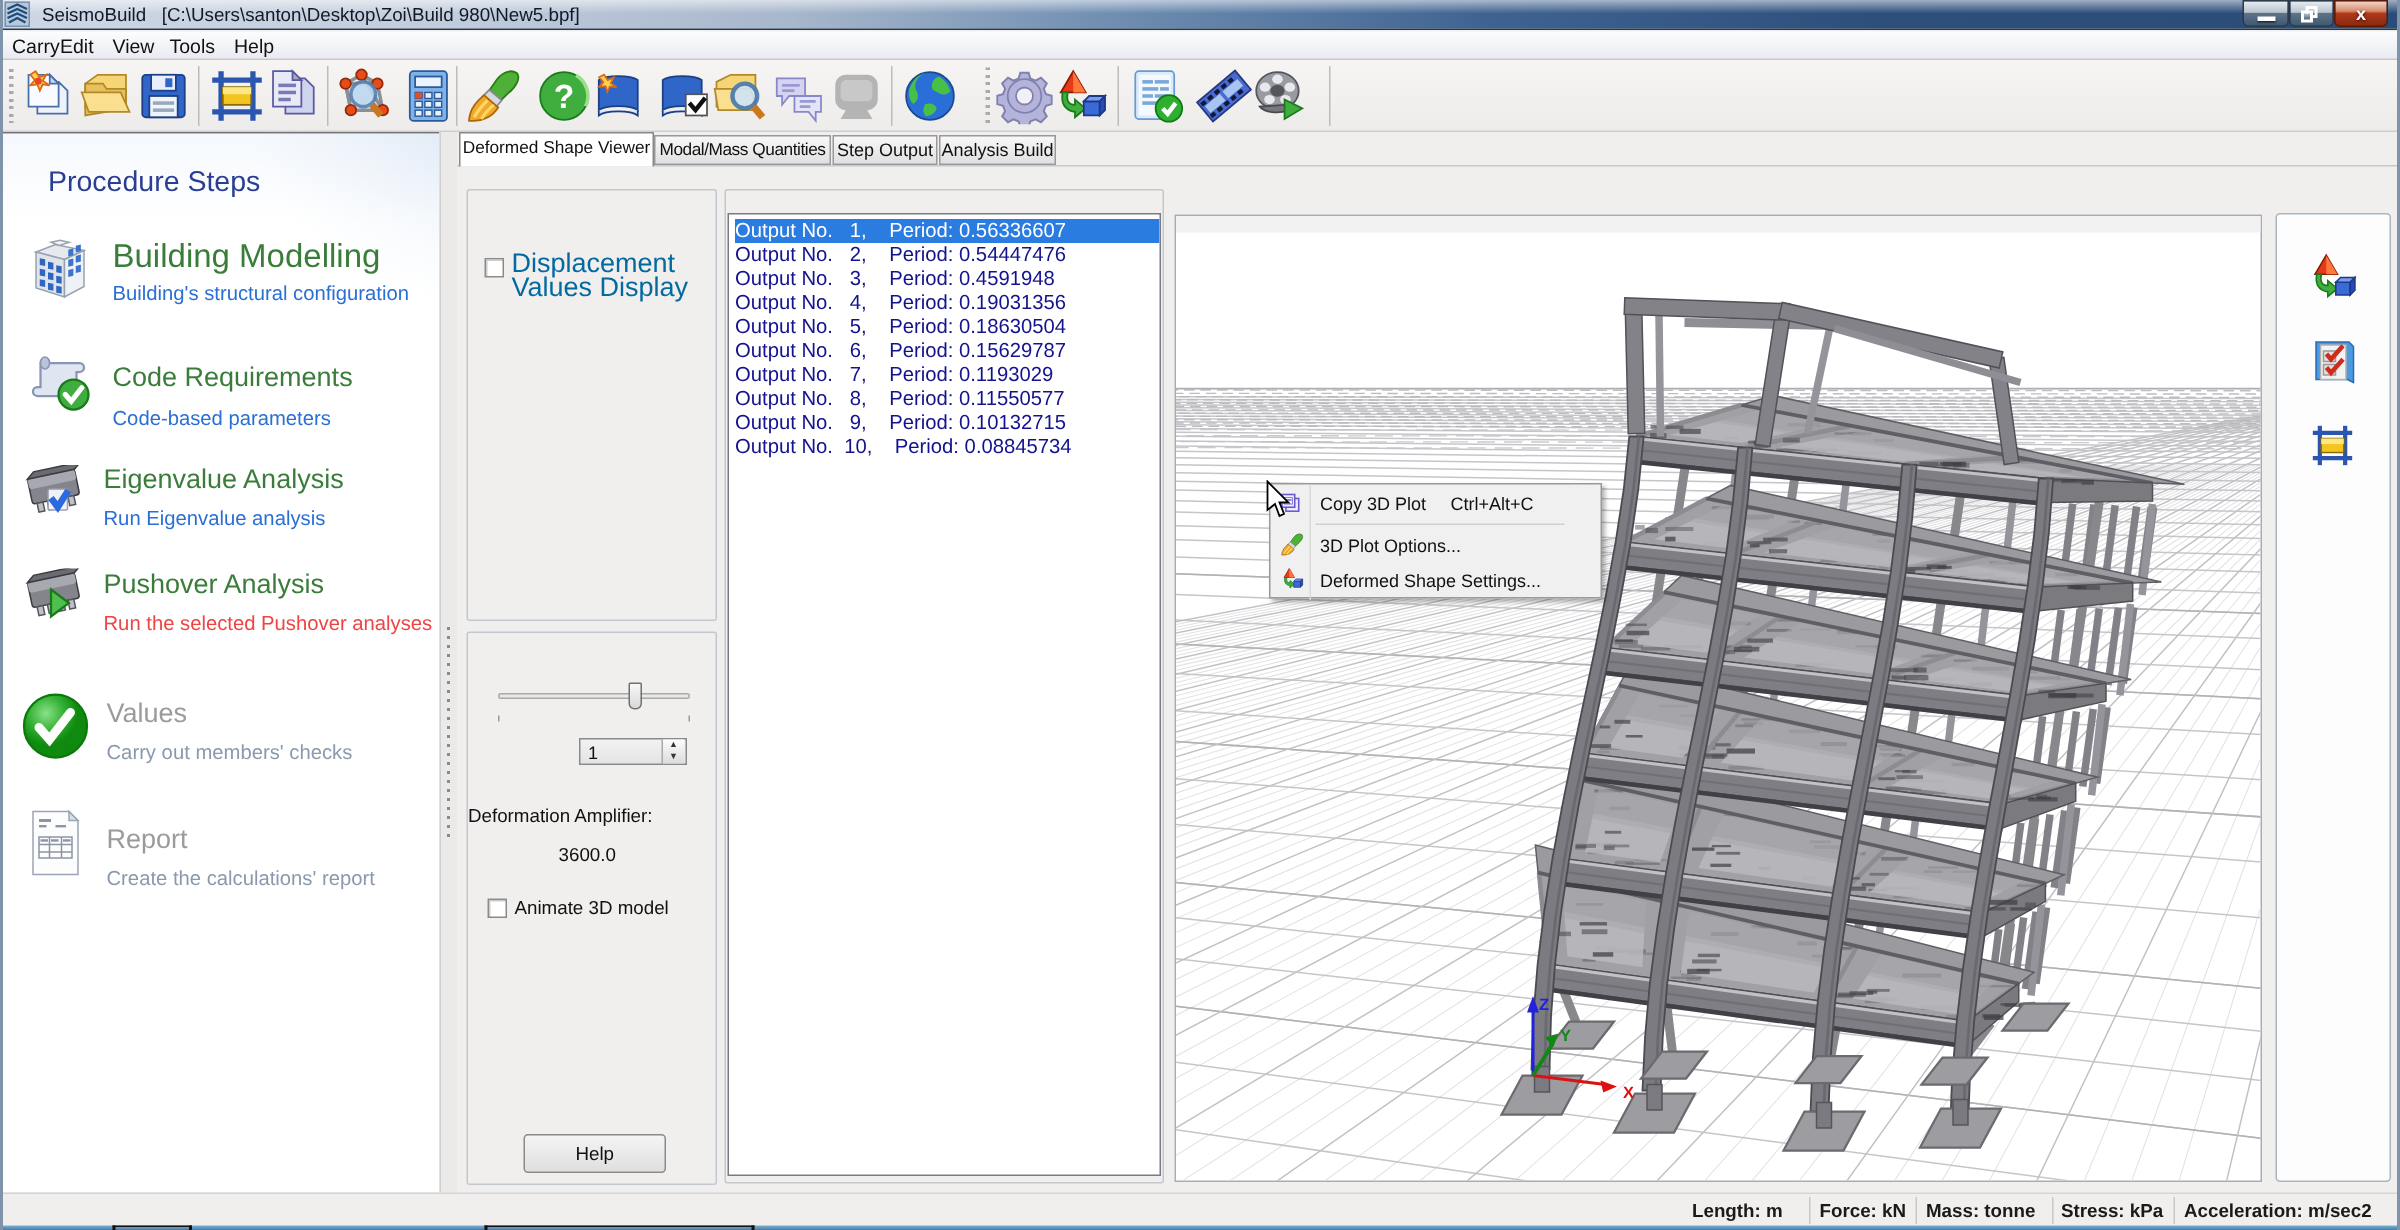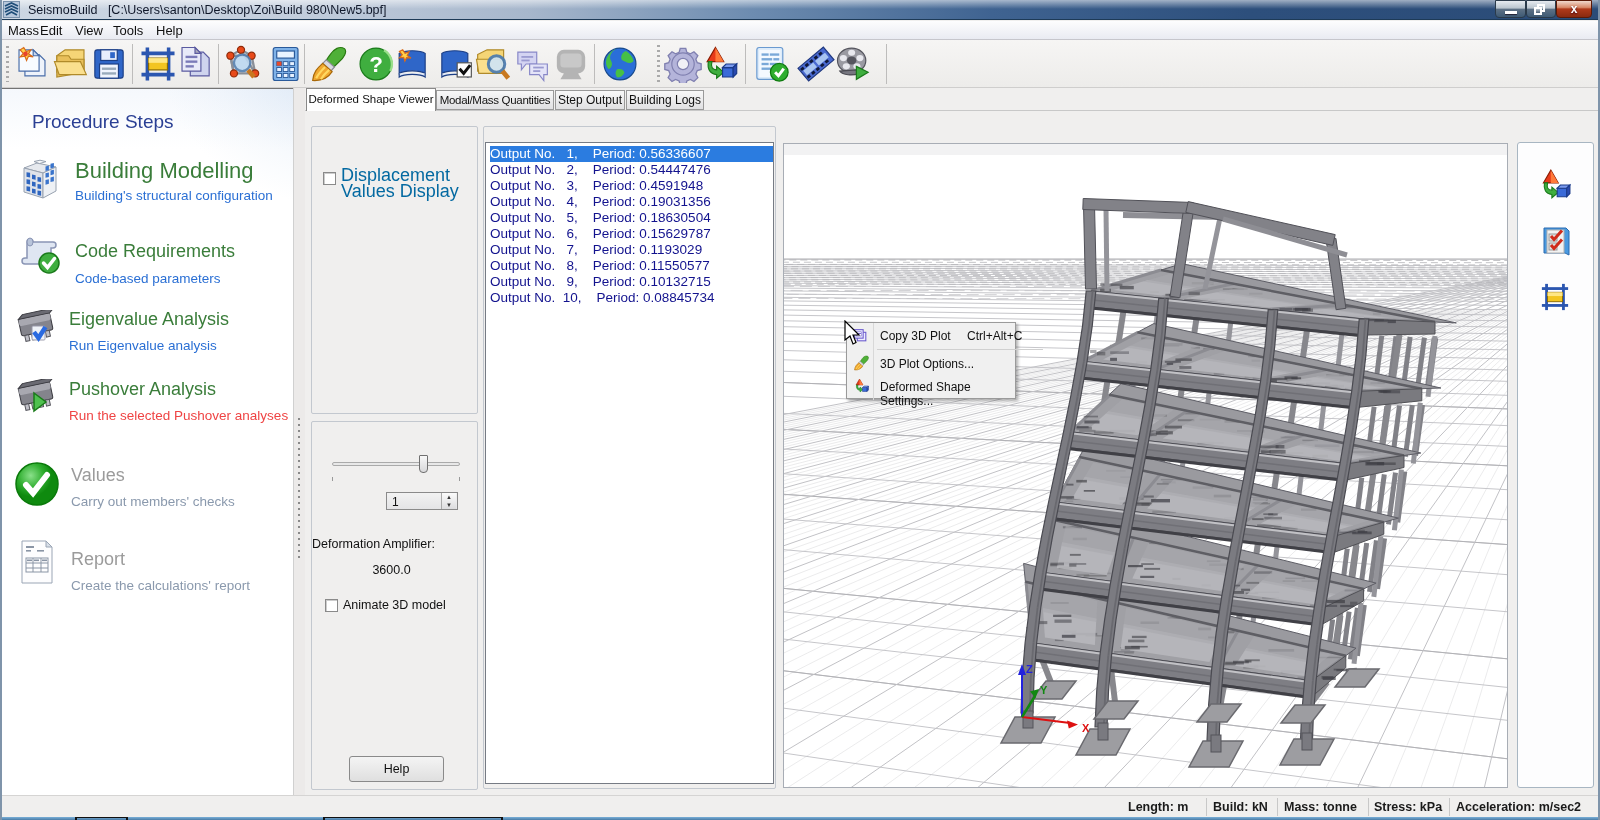--- a/index.html
+++ b/index.html
@@ -22,21 +22,21 @@
 <div class="abs" style="left:0;top:0;width:31px;height:18px;background:linear-gradient(#e6ebf0 0%,#b9c4ce 45%,#5f7286 50%,#3e5a74 100%);border:1px solid #2a3a4a;border-radius:0 0 4px 4px">
       <div class="abs" style="left:9px;top:10px;width:12px;height:3px;background:#fff;box-shadow:0 1px 1px #223"></div>
     </div>
 <div class="abs" style="left:31px;top:0;width:30px;height:18px;background:linear-gradient(#e6ebf0 0%,#b9c4ce 45%,#5f7286 50%,#3e5a74 100%);border:1px solid #2a3a4a;border-radius:0 0 4px 4px">
       <div class="abs" style="left:10px;top:3px;width:8px;height:8px;border:2px solid #fff"></div>
       <div class="abs" style="left:7px;top:6px;width:8px;height:8px;border:2px solid #fff;background:linear-gradient(#b9c4ce,#4e6276)"></div>
     </div>
 <div class="abs" style="left:61px;top:0;width:36px;height:18px;background:linear-gradient(#f0d8cc 0%,#d88a6a 40%,#b03a1a 50%,#8a2a10 100%);border:1px solid #5a1a08;border-radius:0 0 4px 4px;color:#fff;font-weight:bold;font-size:12px;text-align:center;line-height:16px;text-shadow:0 1px 2px #401">x</div>
 </div>
 <div class="abs" style="left:0;top:21px;width:1600px;height:19px;background:linear-gradient(#fdfdfe,#e9ebf2);border-bottom:1px solid #c6c6cc">
-<div class="abs" style="left:8px;top:2px;font-size:13px;color:#111">Mass</div>
+<div class="abs" style="left:8px;top:2px;font-size:13px;color:#111">Carry</div>
     <div class="abs" style="left:40px;top:2px;font-size:13px;color:#111">Edit</div>
     <div class="abs" style="left:75px;top:2px;font-size:13px;color:#111">View</div>
     <div class="abs" style="left:113px;top:2px;font-size:13px;color:#111">Tools</div>
     <div class="abs" style="left:156px;top:2px;font-size:13px;color:#111">Help</div>
 </div>
 <div class="abs" style="left:0;top:40px;width:1600px;height:48px;background:linear-gradient(#f6f5f4,#edecea);border-bottom:1px solid #cfcecd">
 <div class="abs" style="left:6px;top:6px;width:3px;height:36px;background-image:repeating-linear-gradient(#aaa 0 2px,transparent 2px 5px)"></div>
 <div class="abs" style="left:16px;top:8px;width:32px;height:32px;transform:scale(1.18);transform-origin:center"><svg width="32" height="32" viewBox="0 0 32 32">
         <path d="M10 8 h12 l5 5 v13 h-17 Z" fill="#eef3fb" stroke="#4a6ea9"></path>
         <path d="M5 4 h12 l5 5 v13 h-17 Z" fill="#f8fbff" stroke="#4a6ea9"></path>
@@ -336,21 +336,21 @@
 <div class="abs" style="left:69px;top:460px;font-size:18px;color:#9b9b9b">Report</div>
 <div class="abs" style="left:69px;top:489px;font-size:13.5px;color:#8a99ad">Create the calculations' report</div>
 </div>
 <div class="abs" style="left:293px;top:88px;width:12px;height:707px;background:#eceae9;border-left:1px solid #d0d0d0">
     <div class="abs" style="left:4px;top:330px;width:2px;height:140px;background-image:repeating-linear-gradient(#8a8a8a 0 2px,transparent 2px 6px)"></div>
   </div>
 <div class="abs" style="left:305px;top:88px;width:1295px;height:22px">
 <div class="abs" style="left:1px;top:0px;width:130px;height:23px;background:#fff;border:1px solid #898989;border-bottom:none;z-index:3;font-size:11.5px;color:#111;text-align:center;line-height:21px;white-space:nowrap">Deformed Shape Viewer</div>
 <div class="abs" style="left:131px;top:2px;width:118px;height:20px;background:linear-gradient(#f8f8f8,#e0e0e2);border:1px solid #999;z-index:2;font-size:11.5px;color:#111;text-align:center;line-height:19px;white-space:nowrap;letter-spacing:-0.3px">Modal/Mass Quantities</div>
 <div class="abs" style="left:250px;top:2px;width:70px;height:20px;background:linear-gradient(#f8f8f8,#e0e0e2);border:1px solid #999;z-index:2;font-size:12px;color:#111;text-align:center;line-height:19px;white-space:nowrap">Step Output</div>
-<div class="abs" style="left:321px;top:2px;width:78px;height:20px;background:linear-gradient(#f8f8f8,#e0e0e2);border:1px solid #999;z-index:2;font-size:12px;color:#111;text-align:center;line-height:19px;white-space:nowrap">Building Logs</div>
+<div class="abs" style="left:321px;top:2px;width:78px;height:20px;background:linear-gradient(#f8f8f8,#e0e0e2);border:1px solid #999;z-index:2;font-size:12px;color:#111;text-align:center;line-height:19px;white-space:nowrap">Analysis Build</div>
 </div>
 <div class="abs" style="left:305px;top:110px;width:1295px;height:685px;background:#f0efee;border-top:1px solid #c8c8c8"></div>
 <div class="abs" style="left:311px;top:126px;width:167px;height:288px;background:#f0efee;border:1px solid #c3c8cf;border-radius:2px">
 <div class="abs" style="left:11px;top:45px;width:13px;height:13px;background:#fff;border:1px solid #8a8a8a;box-shadow:inset 1px 1px 0 #ccc"></div>
 <div class="abs" style="left:29px;top:40px;width:130px;font-size:18px;color:#0369a1;line-height:16px">Displacement Values Display</div>
 </div>
 <div class="abs" style="left:311px;top:421px;width:167px;height:369px;background:#f0efee;border:1px solid #c3c8cf;border-radius:2px">
 <div class="abs" style="left:20px;top:40px;width:128px;height:4px;background:#e8e8e8;border:1px solid #aaa;border-radius:2px"></div>
 <div class="abs" style="left:107px;top:33px;width:9px;height:18px;background:linear-gradient(#f8f8f8,#d8d8da);border:1px solid #707070;border-radius:1px 1px 4px 4px"></div>
 <div class="abs" style="left:20px;top:55px;width:1px;height:4px;background:#999"></div>
@@ -892,21 +892,21 @@
 <path d="M238 520 l-4 11 l8 0 Z" fill="#2222dd"></path>
 <text x="242" y="529" font-size="11" font-weight="bold" fill="#2222dd">Z</text>
 <line x1="238" y1="573" x2="286" y2="579" stroke="#dd1111" stroke-width="2"></line>
 <path d="M294 580.4 l-11 -4 l1.8 8 Z" fill="#dd1111"></path>
 <text x="298" y="588" font-size="11" font-weight="bold" fill="#dd1111">X</text>
 <line x1="238" y1="573" x2="251" y2="552" stroke="#118811" stroke-width="2.5"></line>
 <path d="M255 545 l-9 2.5 l5.5 6.5 Z" fill="#118811"></path>
 <text x="256" y="550" font-size="11" font-weight="bold" fill="#118811">Y</text>
 </svg>
 </div>
-<div class="abs" style="left:846px;top:322px;width:170px;height:77px;background:#f0f0f0;border:1px solid #9a9a9a;box-shadow:2px 2px 3px rgba(0,0,0,.3);z-index:20">
+<div class="abs" style="left:846px;top:322px;width:222px;height:77px;background:#f0f0f0;border:1px solid #9a9a9a;box-shadow:2px 2px 3px rgba(0,0,0,.3);z-index:20">
 <div class="abs" style="left:26px;top:0;width:1px;height:77px;background:#d8d8d8"></div>
 <div class="abs" style="left:5px;top:4px;width:17px;height:17px"><svg width="17" height="17" viewBox="0 0 32 32">
         <g stroke="#6a5acd" stroke-width="2" fill="#eef">
           <rect x="10" y="10" width="16" height="16"></rect>
           <rect x="5" y="5" width="16" height="16"></rect>
         </g>
         <rect x="8" y="9" width="10" height="8" fill="#fff" stroke="#6a5acd"></rect>
         <line x1="9" y1="12" x2="17" y2="12" stroke="#6a5acd" stroke-width="2"></line>
       </svg></div>
 <div class="abs" style="left:33px;top:6px;font-size:12px;color:#111">Copy 3D Plot</div>
@@ -959,21 +959,21 @@
           <line x1="25" y1="2" x2="25" y2="30"></line>
           <line x1="2" y1="7" x2="30" y2="7"></line>
           <line x1="2" y1="25" x2="30" y2="25"></line>
         </g>
         <rect x="8" y="11" width="16" height="10" fill="#f3c520" stroke="#8a6a00"></rect>
         <rect x="8" y="11" width="16" height="4" fill="#ffe784"></rect>
       </svg></div>
 </div>
 <div class="abs" style="left:0;top:795px;width:1600px;height:32px;background:#f0efee;border-top:1px solid #d5d4d3;font-size:12.5px;font-weight:bold;color:#1a1a1a">
 <div class="abs" style="left:1128px;top:4px">Length: m</div>
-<div class="abs" style="left:1213px;top:4px">Build: kN</div>
+<div class="abs" style="left:1213px;top:4px">Force: kN</div>
 <div class="abs" style="left:1284px;top:4px">Mass: tonne</div>
 <div class="abs" style="left:1374px;top:4px">Stress: kPa</div>
 <div class="abs" style="left:1456px;top:4px">Acceleration: m/sec2</div>
 <div class="abs" style="left:1206px;top:2px;width:1px;height:18px;background:#c8c8c8"></div>
 <div class="abs" style="left:1277px;top:2px;width:1px;height:18px;background:#c8c8c8"></div>
 <div class="abs" style="left:1368px;top:2px;width:1px;height:18px;background:#c8c8c8"></div>
 <div class="abs" style="left:1449px;top:2px;width:1px;height:18px;background:#c8c8c8"></div>
 </div>
 <div class="abs" style="left:0;top:817px;width:1600px;height:3px;background:linear-gradient(#7ab0d8,#4a7ba6)">
 <div class="abs" style="left:75px;top:0;width:53px;height:3px;border-left:2px solid #111;border-right:2px solid #111;border-top:1px solid #111"></div>

